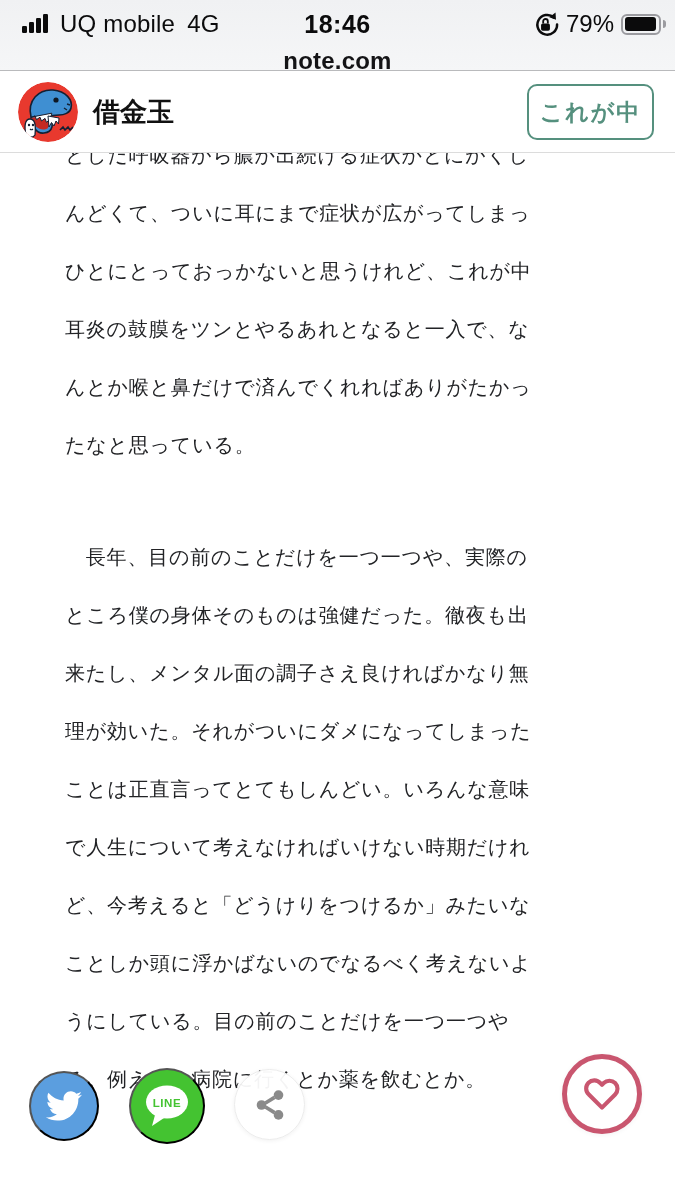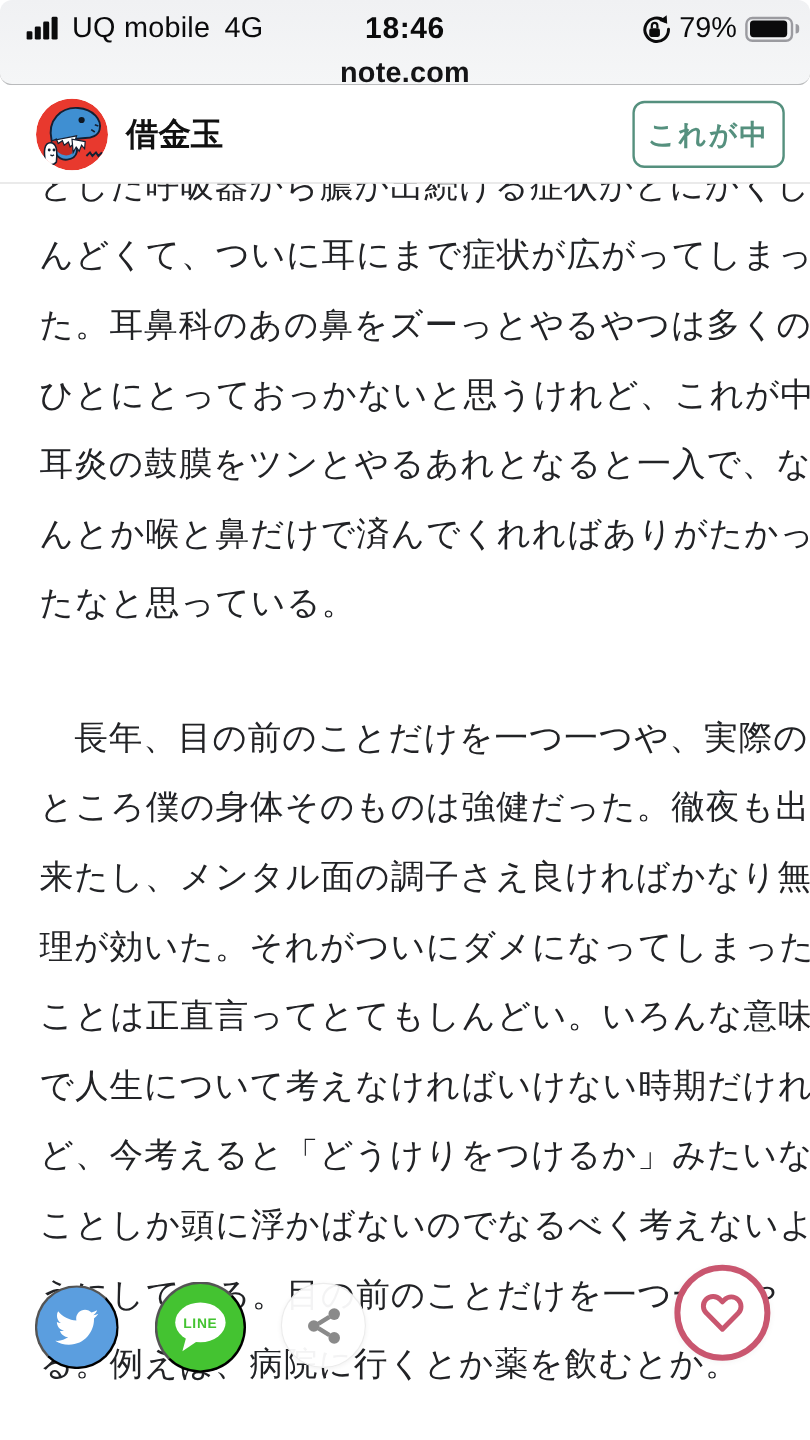--- a/index.html
+++ b/index.html
@@ -7,21 +7,21 @@
   body {
     font-family:"Liberation Sans","DejaVu Sans",sans-serif;
     background:#fff; position:relative; overflow:hidden;
     -webkit-font-smoothing:antialiased;
   }
 
   
   .chrome {
     position:absolute; top:0; left:0; width:675px; height:71px;
     background:linear-gradient(180deg,#f0f1f3 0%,#f5f6f7 100%);
-    border-bottom:1px solid #b9babc; z-index:6;border-radius:10px;
+    border-bottom:1px solid #b9babc; z-index:6;
   }
   .sb-row1 { position:relative; height:44px; }
   .sb-left {
     position:absolute; left:22px; top:10px; display:flex; align-items:center; gap:8px;
     font-size:24px; color:#0b0b0c; font-weight:500; letter-spacing:.2px;
   }
   .sb-time {
     position:absolute; left:0; right:0; top:10px; text-align:center;
     font-size:25px; font-weight:700; color:#0b0b0c; letter-spacing:.5px;
   }
@@ -31,36 +31,36 @@
   .battery .shell { position:absolute; inset:0; border:2px solid #9b9ba0; border-radius:6px; }
   .battery .fill { position:absolute; left:3.5px; top:3.5px; height:14px; width:79%; max-width:33px; background:#0b0b0c; border-radius:3px; }
   .battery .nub { position:absolute; right:-5px; top:6.5px; width:3.5px; height:8px; background:#9b9ba0; border-radius:0 3px 3px 0; }
   .sb-row2 { display:flex; justify-content:center; align-items:center; gap:8px; height:26px;flex-direction:column; }
   .sb-host { font-size:24px; font-weight:700; color:#141416; letter-spacing:.2px; }
 
   
   .site-header {
     position:absolute; top:72px; left:0; width:675px; height:81px;
     background:#fff; border-bottom:1px solid #dcdcdc; z-index:5;
-    display:flex; align-items:center; padding:0 21px 0 30px;
+    display:flex; align-items:center; padding:0 21px 0 18px;
   }
   .avatar { width:60px; height:60px; border-radius:50%; overflow:hidden; flex:0 0 auto; }
   .author-name { margin-left:15px; font-size:27px; font-weight:700; color:#111; flex:1 1 auto; }
   .follow-btn {
     width:127px; height:56px; background:#fff; border:2px solid #55907e; border-radius:10px;
     color:#55907e; font-size:23px; font-weight:600; letter-spacing:2px;
     display:flex; align-items:center; justify-content:center; font-family:inherit;
   }
 
   
   .article { position:absolute; top:126px; left:0; width:675px; z-index:1; padding:0 0 0 33px; }
   .para { margin-bottom:54px; }
   .line {
     height:58px; line-height:58px; white-space:nowrap;
-    font-size:28px; letter-spacing:.8px; color:#222326; font-weight:400;
+    font-size:20px; letter-spacing:.8px; color:#222326; font-weight:400;margin-left:32px;
   }
 
   
   .fab { position:absolute; border-radius:50%; display:flex; align-items:center; justify-content:center; z-index:8; }
   .fab-twitter { left:29px;  top:1071px; width:70px; height:70px; background:#5b9edf; }
   .fab-line    { left:129px; top:1068px; width:76px; height:76px; background:#44c331; }
   .fab-share   { left:234px; top:1069px; width:71px; height:71px; background:rgba(255,255,255,.95);
                  border:1px solid #ececec; box-shadow:0 1px 4px rgba(0,0,0,.06); }
   .fab-heart   { left:562px; top:1054px; width:80px; height:80px; background:#fff;
                  border:5px solid #c9566f; box-shadow:0 1px 5px rgba(0,0,0,.05); }
@@ -124,21 +124,20 @@
     </svg>
   </div>
   <div class="author-name">借金玉</div>
   <button class="follow-btn">これが中</button>
 </header>
 
 <main class="article">
     <div class="para">
       <div class="line">とした呼吸器から膿が出続ける症状がとにかくし</div>
       <div class="line">んどくて、ついに耳にまで症状が広がってしまっ</div>
-      <div class="line">た。耳鼻科のあの鼻をズーっとやるやつは多くの</div>
       <div class="line">ひとにとっておっかないと思うけれど、これが中</div>
       <div class="line">耳炎の鼓膜をツンとやるあれとなると一入で、な</div>
       <div class="line">んとか喉と鼻だけで済んでくれればありがたかっ</div>
       <div class="line">たなと思っている。</div>
     </div>
     <div class="para">
       <div class="line">　長年、目の前のことだけを一つ一つや、実際の</div>
       <div class="line">ところ僕の身体そのものは強健だった。徹夜も出</div>
       <div class="line">来たし、メンタル面の調子さえ良ければかなり無</div>
       <div class="line">理が効いた。それがついにダメになってしまった</div>

